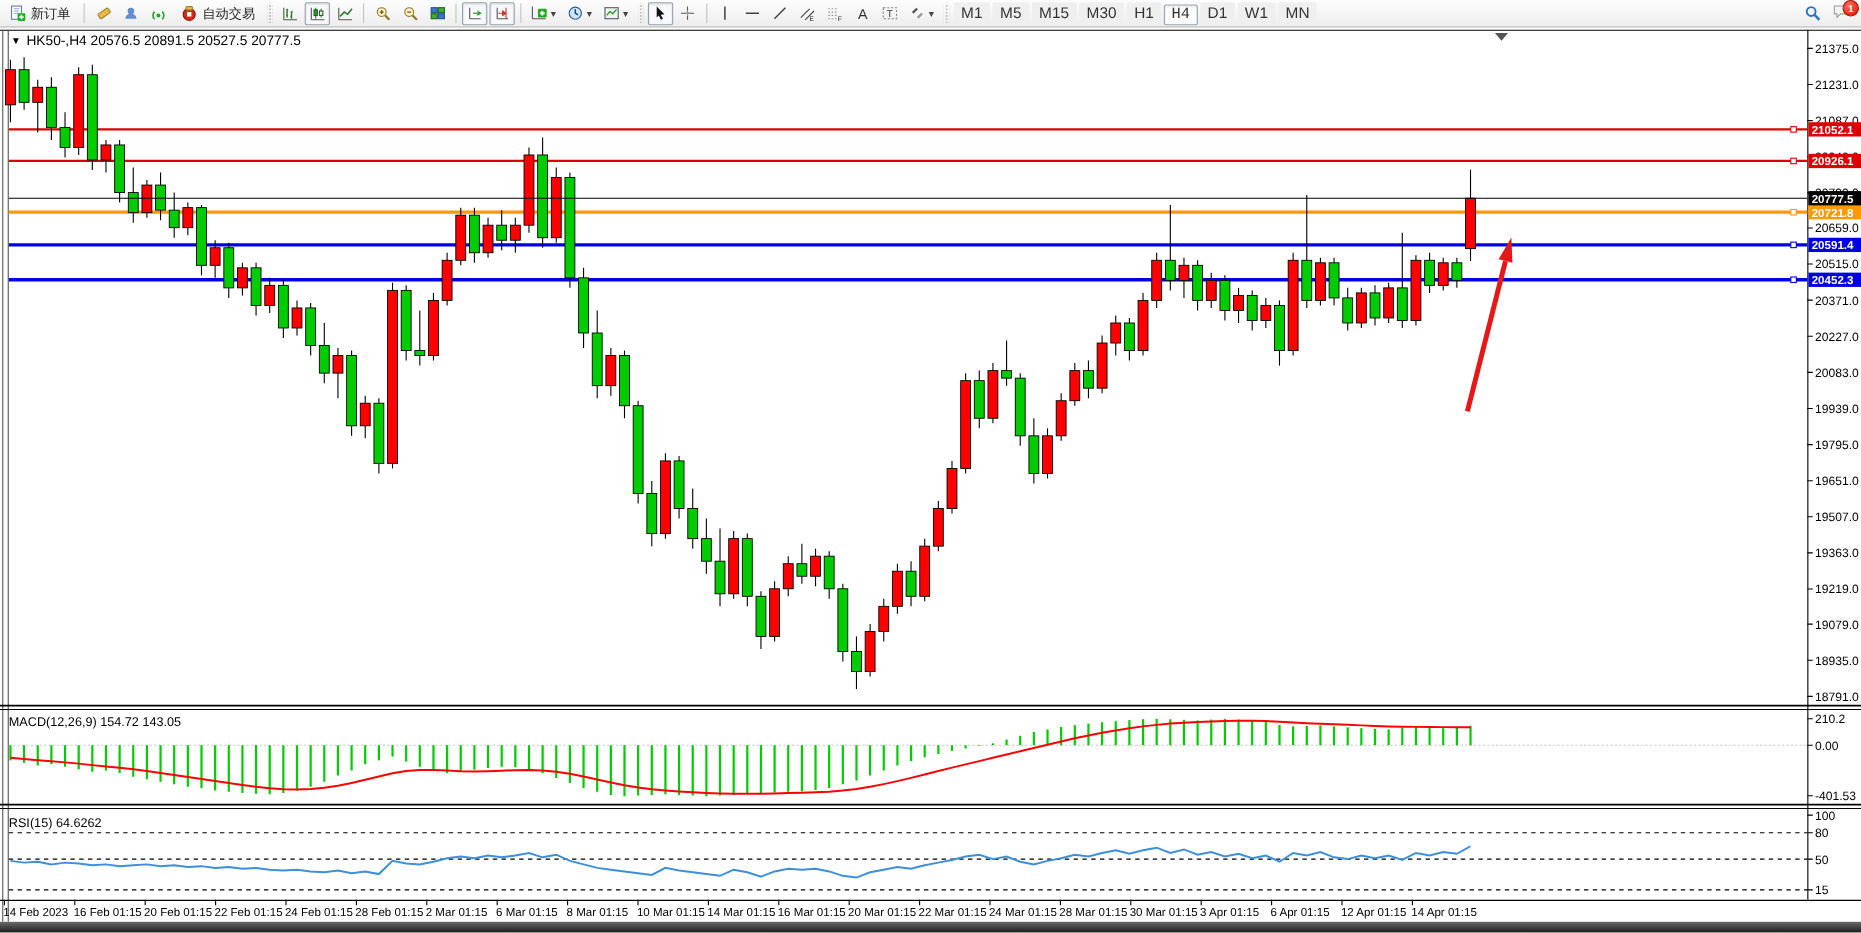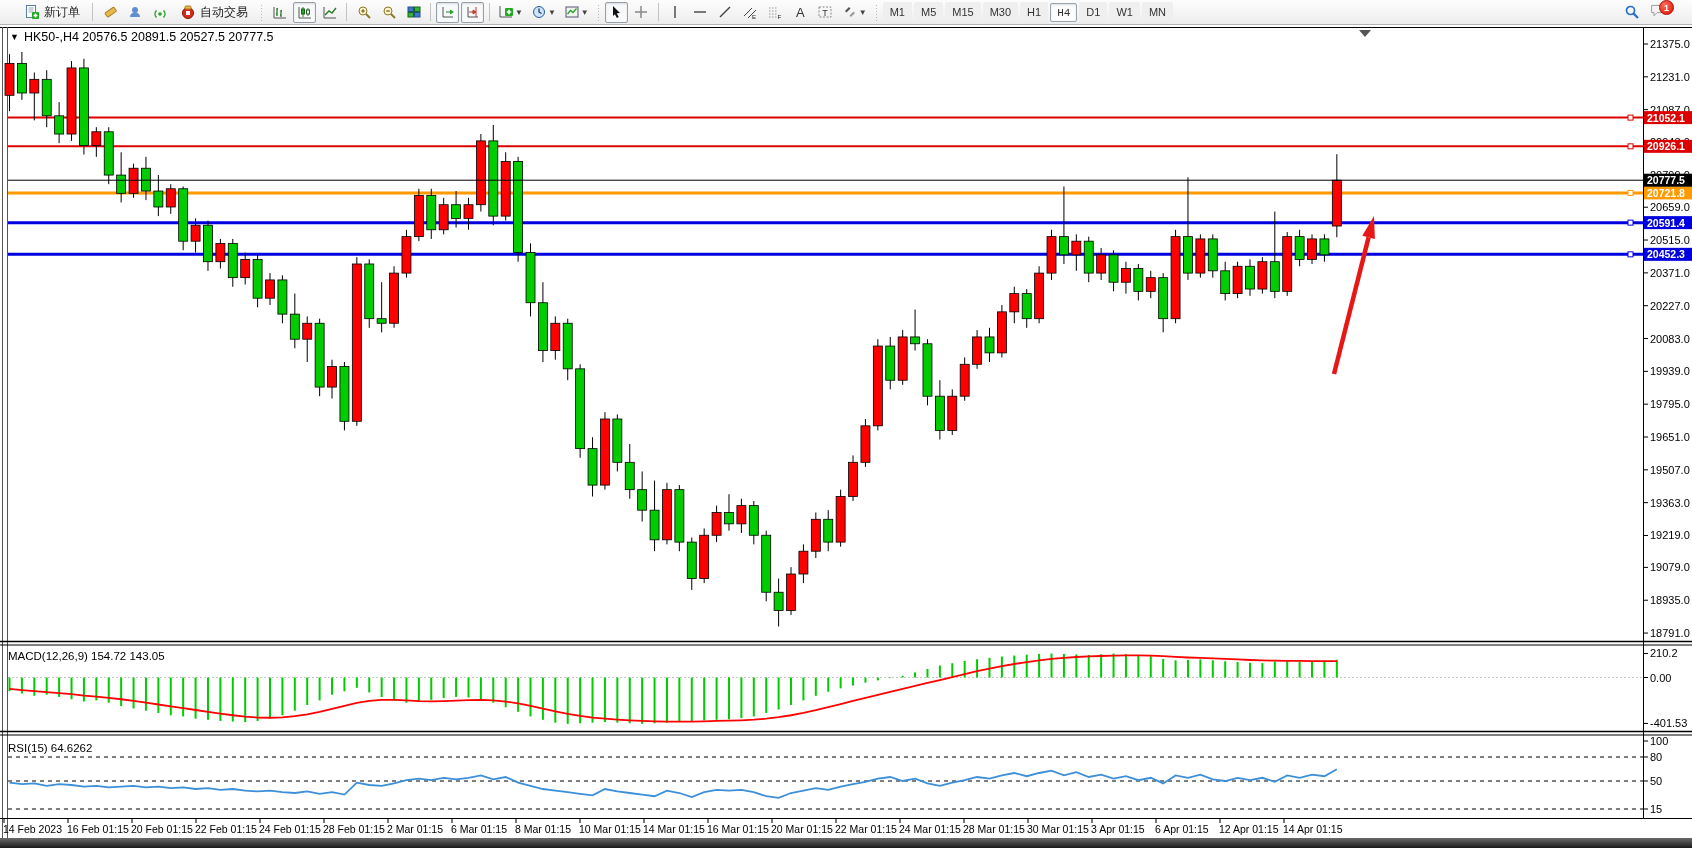--- a/index.html
+++ b/index.html
@@ -2,33 +2,33 @@
 <html><head>
 <meta charset="utf-8">
 <style>
   html,body{margin:0;padding:0;background:#fff;}
   body{font-family:"Liberation Sans","DejaVu Sans",sans-serif;}
   .app{position:relative;width:1692px;height:848px;overflow:hidden;background:#fff;}
 
   
   .toolbar{position:absolute;left:0;top:0;width:1692px;height:25px;
     background:linear-gradient(#fdfdfd,#ededed);border-bottom:1px solid #b5b5b5;
-    display:flex;align-items:center;padding:0 16px;box-sizing:border-box;z-index:5;}
+    display:flex;align-items:center;padding:0 0;box-sizing:border-box;z-index:5;}
   .tb-btn{height:21px;min-width:23px;display:inline-flex;align-items:center;justify-content:center;
     border:1px solid transparent;border-radius:2px;background:transparent;padding:0 2px;margin:0 1px;
     font-family:inherit;font-size:12px;color:#222;cursor:default;}
   .tb-btn.labeled{padding:0 6px;gap:4px;white-space:nowrap;}
   .tb-btn.pressed{border-color:#96a0aa;background:#f8f9fa;box-shadow:inset 0 1px 2px rgba(0,0,0,.12);}
   .tb-sep{width:1px;height:18px;background:#c3c3c3;margin:0 4px;flex:0 0 auto;}
   .grip{width:5px;height:18px;margin:0 3px;flex:0 0 auto;
     background-image:radial-gradient(#b9b9b9 35%,transparent 40%);background-size:3px 3px;background-position:1px 1px;}
   .icon{width:16px;height:16px;display:inline-block;line-height:0;}
   .caret{font-size:8px;color:#444;margin-left:1px;}
   .tf{height:19px;min-width:26px;display:inline-flex;align-items:center;justify-content:center;
-    border:1px solid transparent;font-size:11px;color:#333;margin:0 1px;border-radius:2px;}
+    border:1px solid transparent;font-size:14px;color:#333;margin:0 1px;border-radius:2px;}
   .tf.pressed{border-color:#9aa4ae;background:#fcfcfc;box-shadow:inset 0 1px 2px rgba(0,0,0,.12);font-family:Liberation Mono, monospace;}
   .tb-right{margin-left:auto;display:flex;align-items:center;gap:6px;padding-right:6px;}
   .notif{position:relative;width:20px;height:18px;}
   .badge{position:absolute;right:-4px;top:-3px;width:13px;height:13px;border-radius:50%;
     background:radial-gradient(circle at 35% 30%,#ff6a5a,#d41800);color:#fff;font-size:9px;font-weight:bold;
     display:flex;align-items:center;justify-content:center;border:1px solid #b00;}
 
   
   #chart{position:absolute;left:0;top:0;width:1692px;height:848px;}
   .bottom-strip{position:absolute;left:0;top:838px;width:1692px;height:10px;

